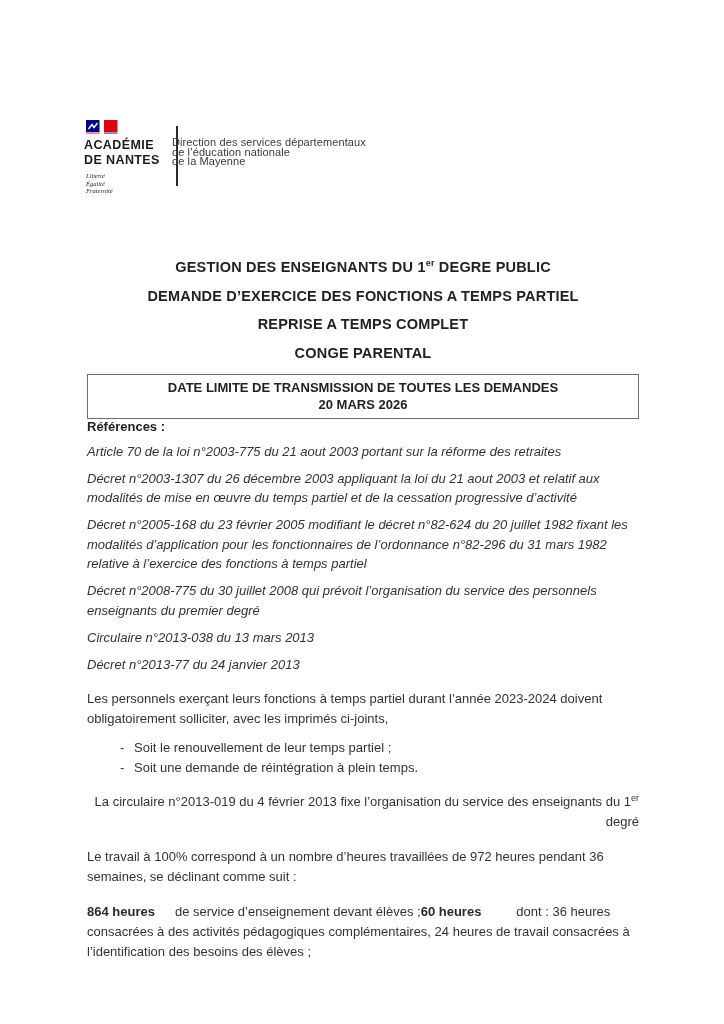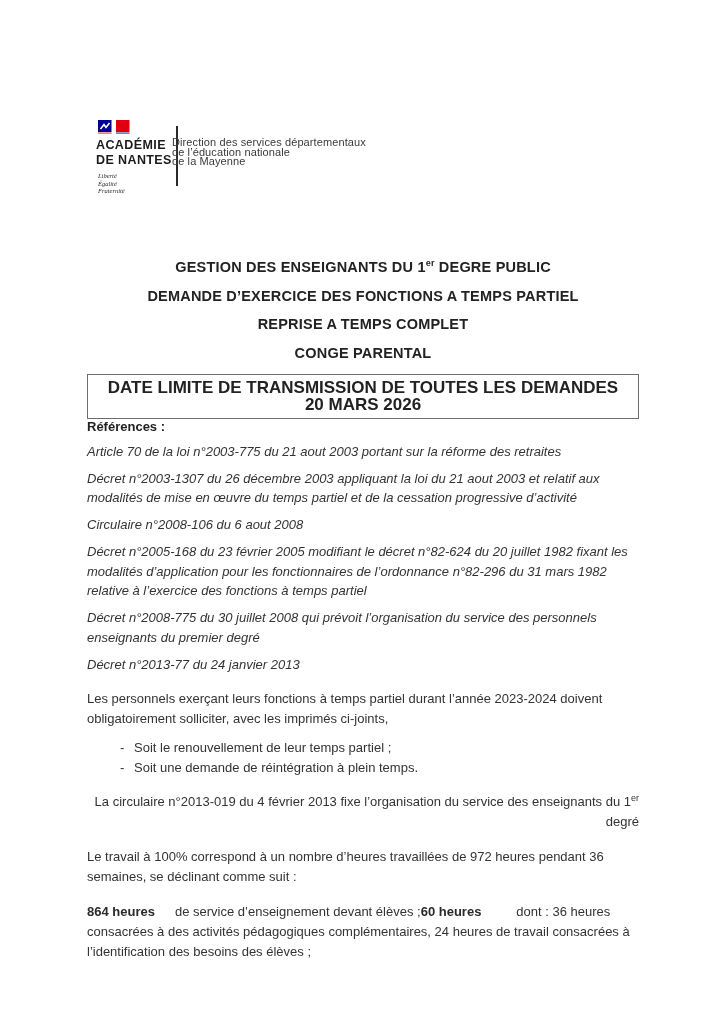--- a/index.html
+++ b/index.html
@@ -10,21 +10,21 @@
     position: relative;
     width: 724px;
     height: 1024px;
     margin: 0 auto;
     background: #ffffff;
     overflow: hidden;
     color: #333333;
   }
 
   
-  .letterhead { position: absolute; top: 120px; left: 96px; }
+  .letterhead { position: absolute; top: 120px; left: 84px; }
   .flag { display: block; margin-bottom: 4px; margin-left: 2px; }
   .brand-name {
     font-weight: 700;
     font-size: 12.5px;
     line-height: 14.5px;
     letter-spacing: 0.4px;
     color: #1c1c1c;
   }
   .motto {
     margin-top: 5px;
@@ -76,21 +76,21 @@
   }
   .u { text-underline-offset: 2px; }
   sup { font-size: 9px; vertical-align: super; line-height: 0; }
 
   .deadline-box {
     margin-top: 12px;
     border: 1.5px solid #6e6e6e;
     padding: 4px 6px 5px;
     text-align: center;
     font-weight: 700;
-    font-size: 17px;
+    font-size: 13px;
     line-height: 17px;
     color: #222222;
   }
 
   .refs-heading {
     font-size: 13px;
     font-weight: 700;
     color: #222222;
   }
 
@@ -170,23 +170,23 @@
       <div>DATE LIMITE DE TRANSMISSION DE TOUTES LES DEMANDES</div>
       <div>20 MARS 2026</div>
     </div>
 
     <div class="refs-heading">
       <span class="u">Références :</span>
     </div>
 
     <p class="ref">Article 70 de la loi n°2003-775 du 21 aout 2003 portant sur la réforme des retraites</p>
     <p class="ref">Décret n°2003-1307 du 26 décembre 2003 appliquant la loi du 21 aout 2003 et relatif aux modalités de mise en œuvre du temps partiel et de la cessation progressive d’activité</p>
-    <p class="ref">Circulaire n°2008-106 du 6 aout 2008</p>
     <p class="ref">Décret n°2005-168 du 23 février 2005 modifiant le décret n°82-624 du 20 juillet 1982 fixant les modalités d’application pour les fonctionnaires de l’ordonnance n°82-296 du 31 mars 1982 relative à l’exercice des fonctions à temps partiel</p>
     <p class="ref">Décret n°2008-775 du 30 juillet 2008 qui prévoit l’organisation du service des personnels enseignants du premier degré</p>
+    <p class="ref">Circulaire n°2013-038 du 13 mars 2013</p>
     <p class="ref">Décret n°2013-77 du 24 janvier 2013</p>
 
     <p class="body-p">Les personnels exerçant leurs fonctions à temps partiel durant l’année 2023-2024 doivent obligatoirement solliciter, avec les imprimés ci-joints,</p>
 
     <ul class="dash-list">
       <li>
         <span class="dash">-</span>
         <span>Soit le renouvellement de leur temps partiel ;</span>
       </li>
       <li>

